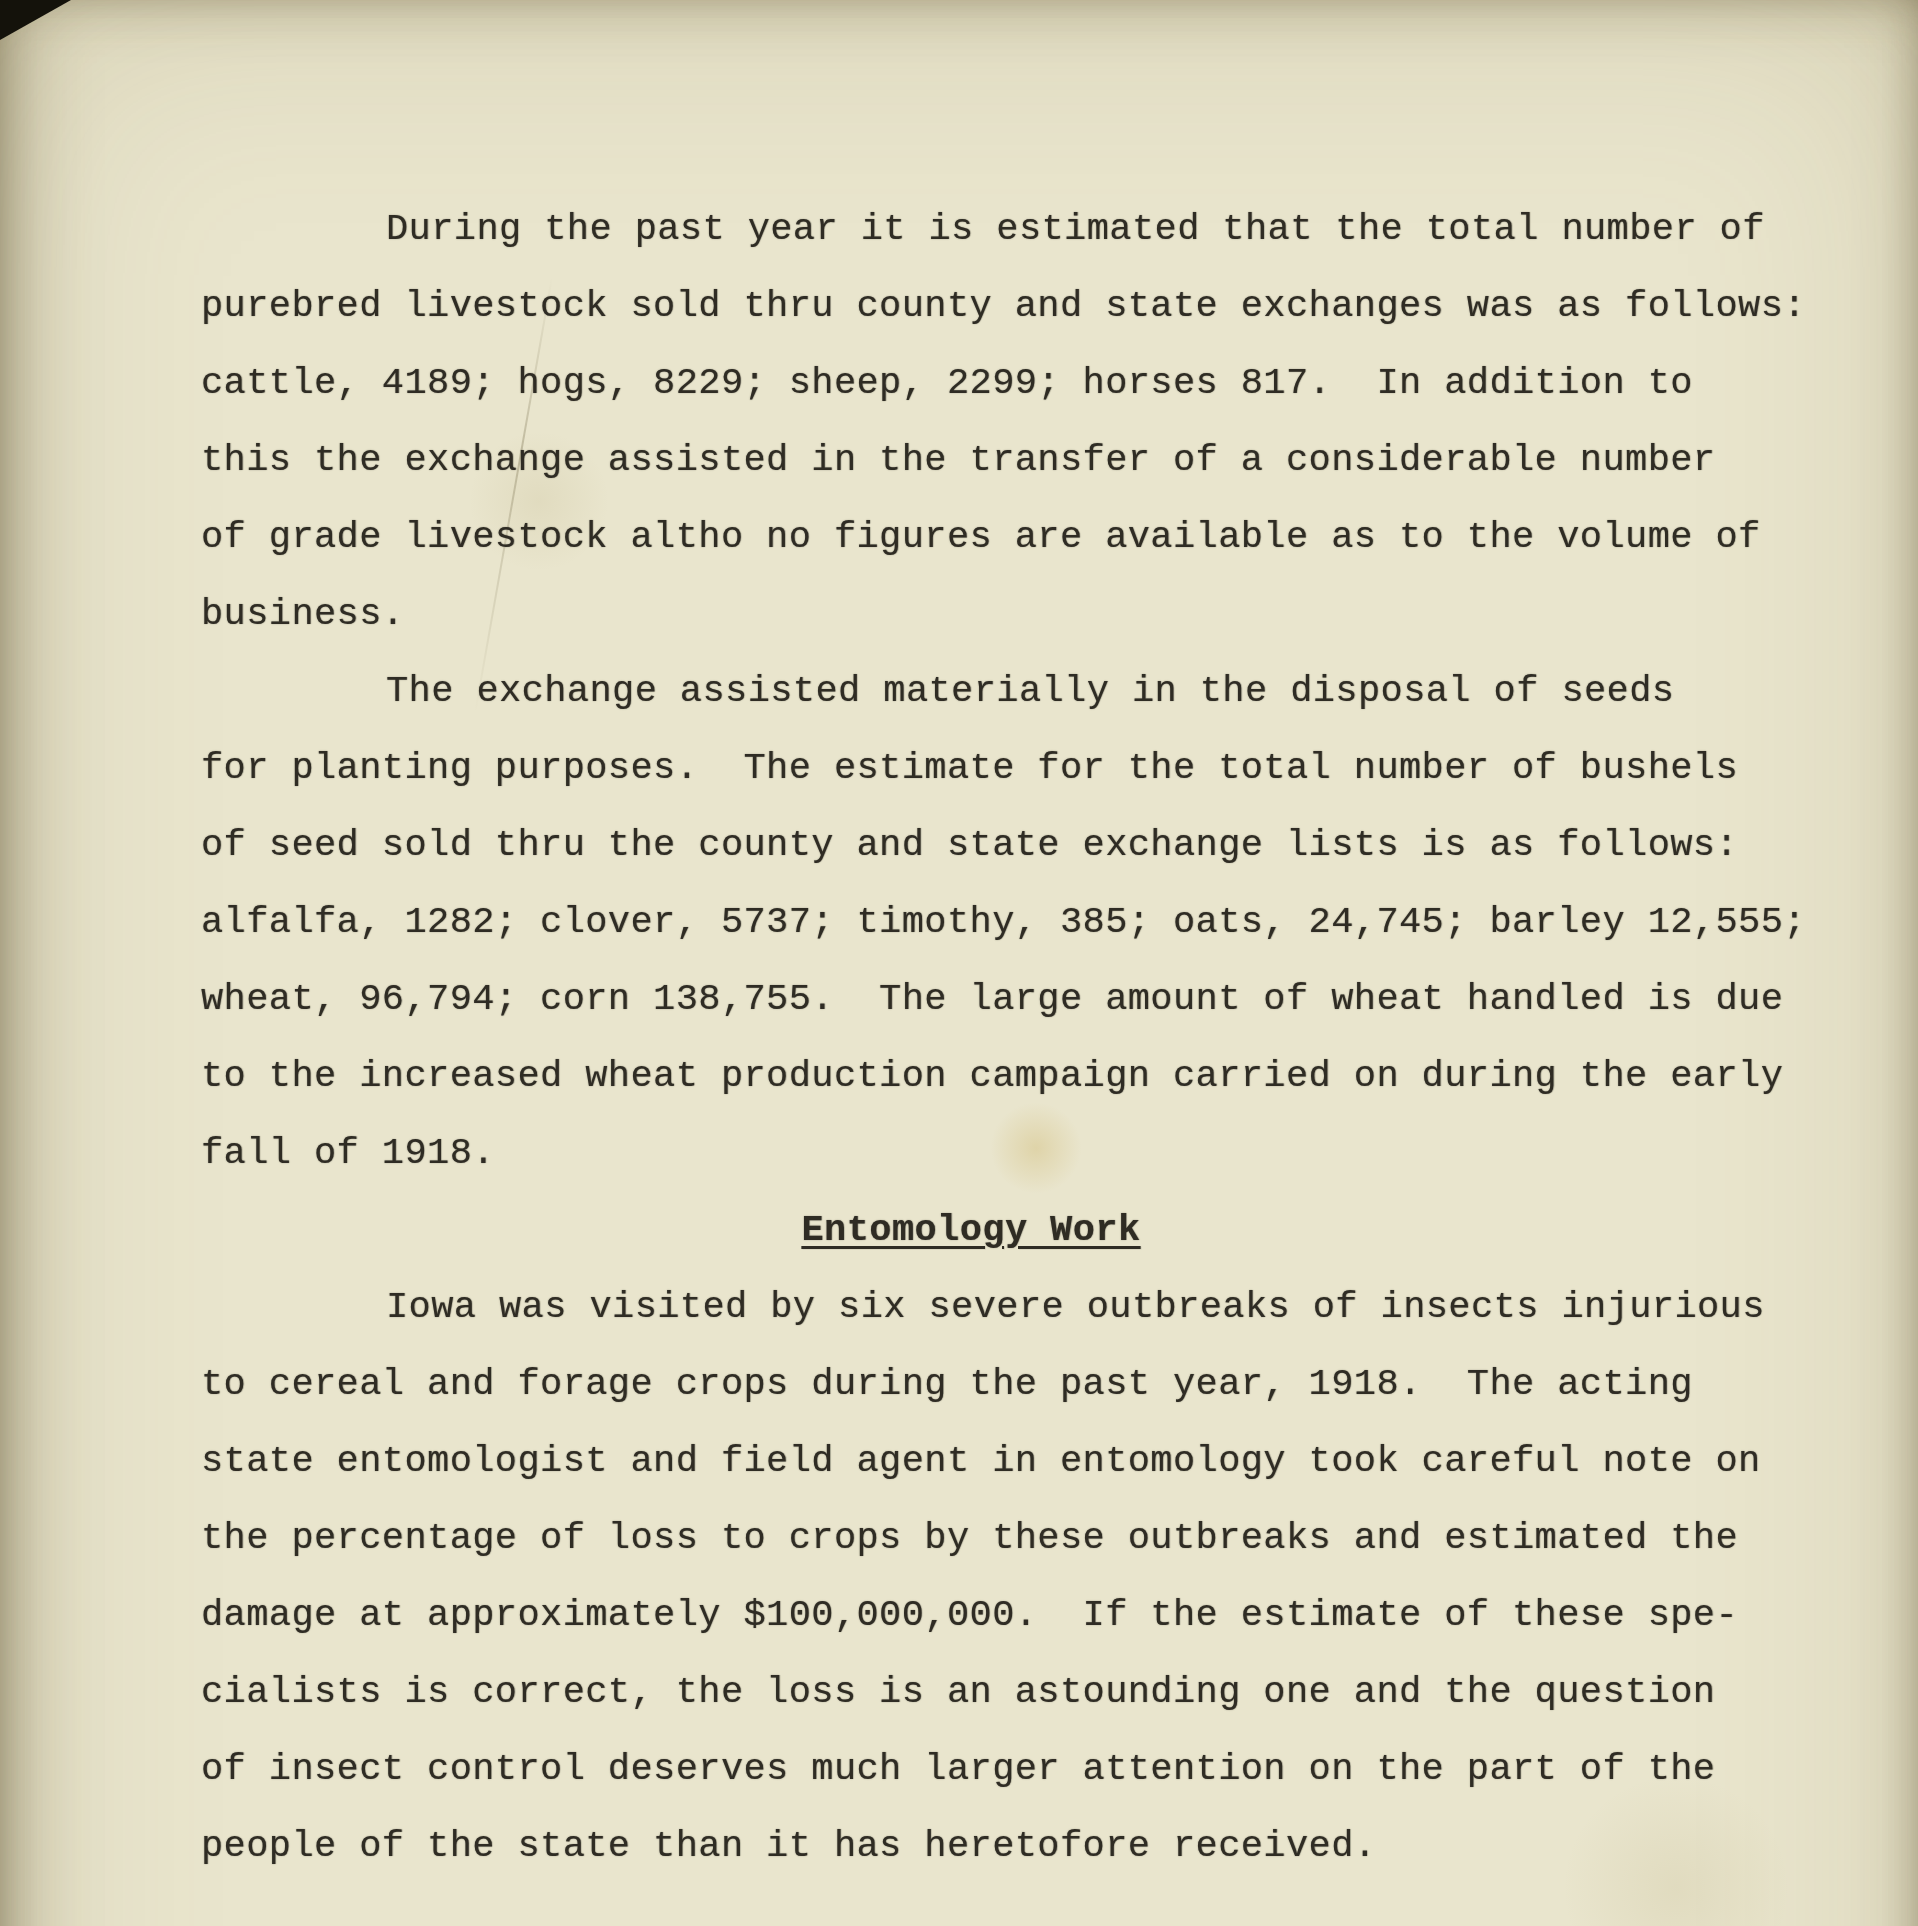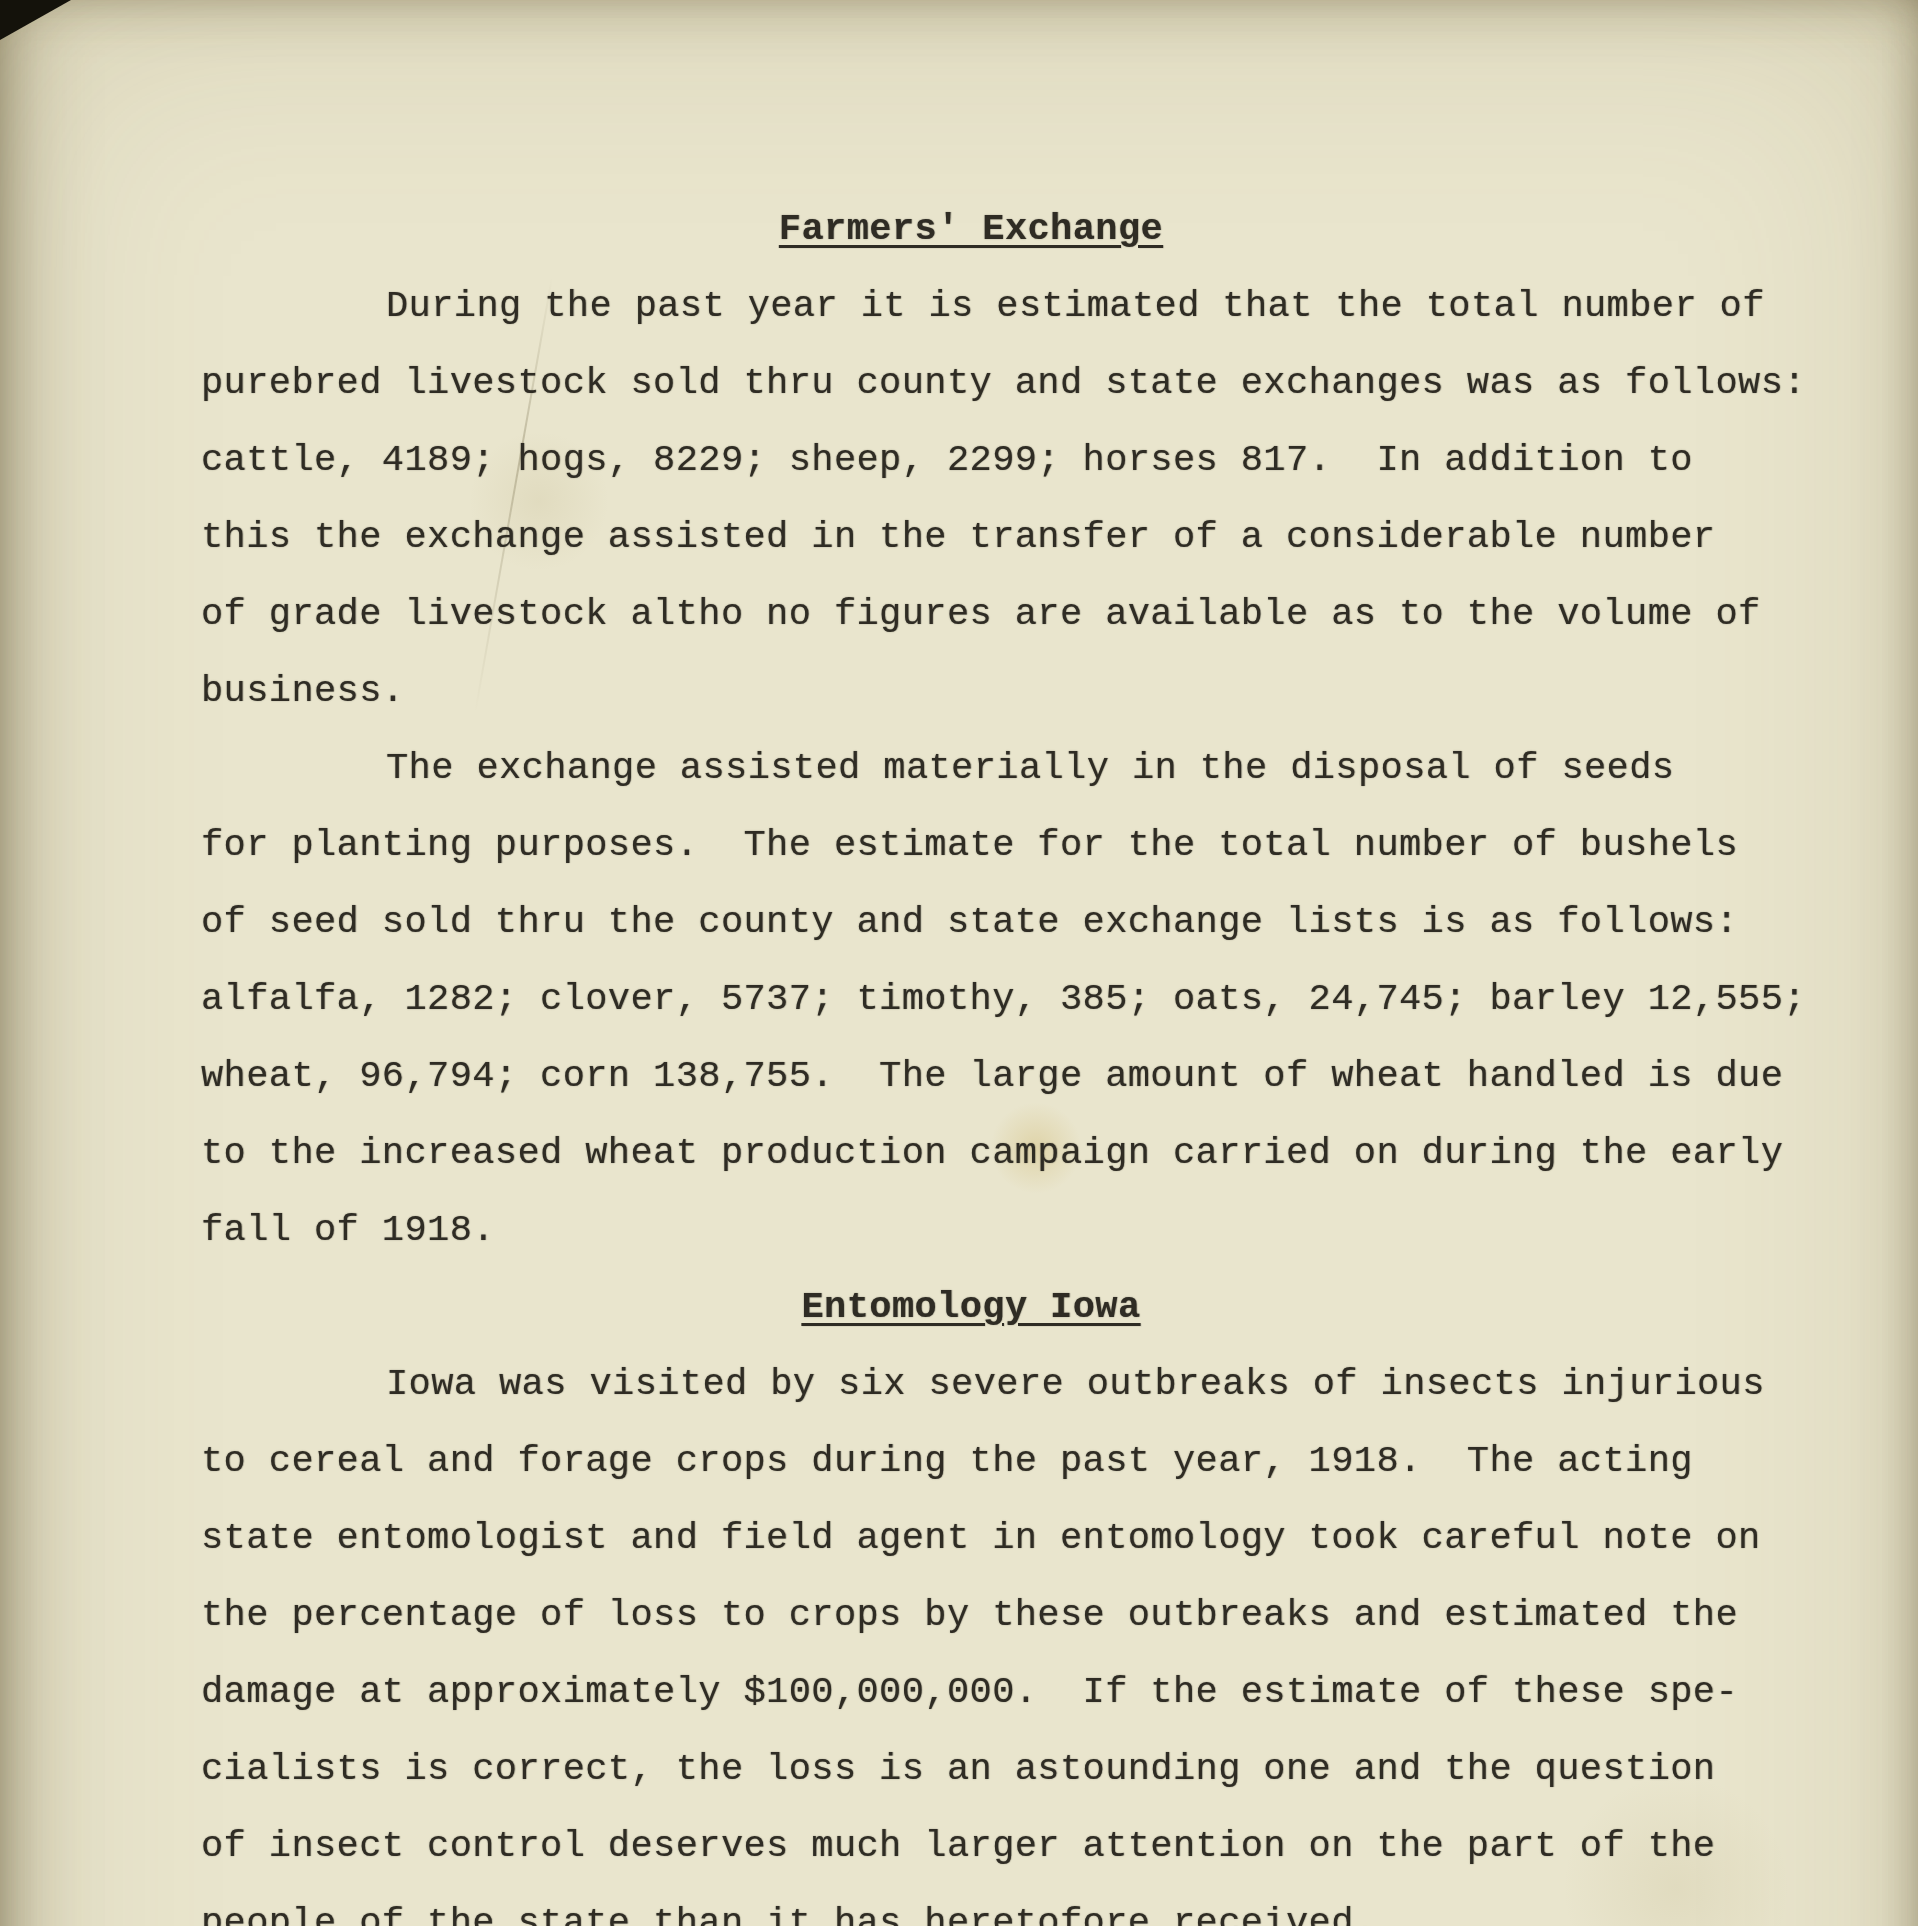--- a/index.html
+++ b/index.html
@@ -86,38 +86,37 @@
 <body>
 
 <div class="page">
 
   <div class="stains"></div>
   <div class="crease"></div>
   <div class="corner-tl"></div>
 
   <div class="content">
 
-    <h2 class="heading"><span class="u">Farmers' Exchange</span></h2>
 
     <p class="para">During the past year it is estimated that the total number of
 purebred livestock sold thru county and state exchanges was as follows:
 cattle, 4189; hogs, 8229; sheep, 2299; horses 817.  In addition to
 this the exchange assisted in the transfer of a considerable number
 of grade livestock altho no figures are available as to the volume of
 business.</p>
 
     <p class="para">The exchange assisted materially in the disposal of seeds
 for planting purposes.  The estimate for the total number of bushels
 of seed sold thru the county and state exchange lists is as follows:
 alfalfa, 1282; clover, 5737; timothy, 385; oats, 24,745; barley 12,555;
 wheat, 96,794; corn 138,755.  The large amount of wheat handled is due
 to the increased wheat production campaign carried on during the early
 fall of 1918.</p>
 
-    <h2 class="heading"><span class="u">Entomology Iowa</span></h2>
+    <h2 class="heading"><span class="u">Entomology Work</span></h2>
 
     <p class="para">Iowa was visited by six severe outbreaks of insects injurious
 to cereal and forage crops during the past year, 1918.  The acting
 state entomologist and field agent in entomology took careful note on
 the percentage of loss to crops by these outbreaks and estimated the
 damage at approximately $100,000,000.  If the estimate of these spe-
 cialists is correct, the loss is an astounding one and the question
 of insect control deserves much larger attention on the part of the
 people of the state than it has heretofore received.</p>
 

